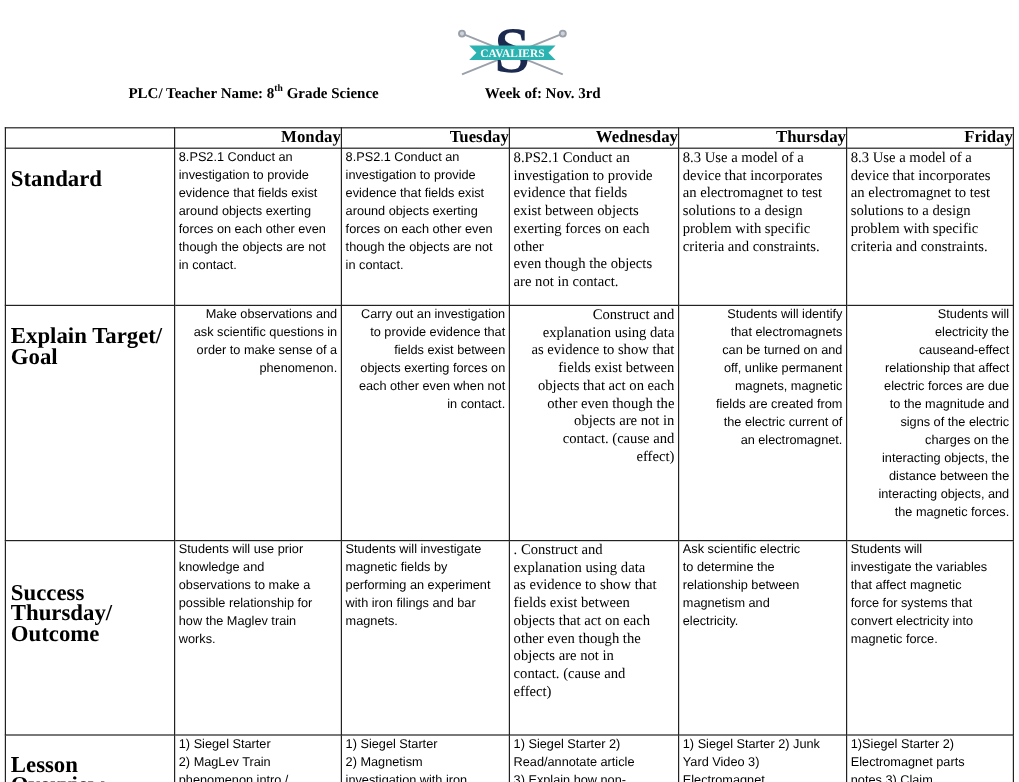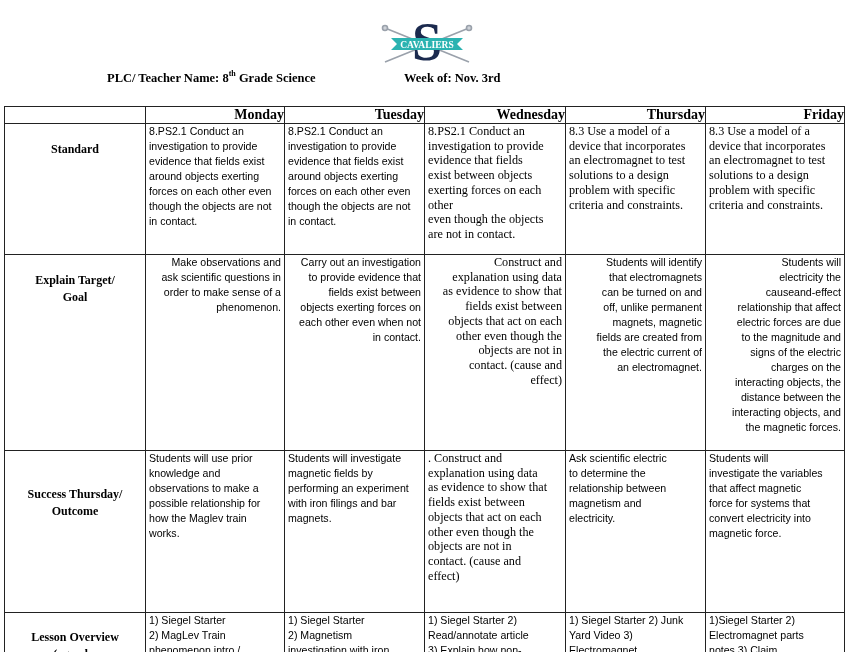--- a/index.html
+++ b/index.html
@@ -4,21 +4,21 @@
 <style>
   html, body { margin: 0; padding: 0; background: #ffffff; }
   body { width: 849px; height: 652px; position: relative; overflow: hidden; font-family: "Liberation Serif", serif; color: #000; }
   .logo { position: absolute; left: 377px; top: 16px; width: 100px; height: 52px; }
   .header-line { position: absolute; top: 71px; left: 0; width: 849px; height: 16px; font-family: "Liberation Serif", serif; font-weight: bold; font-size: 12.5px; white-space: nowrap; }
   .header-line span { position: absolute; top: 0; }
   .header-line sup { font-size: 8px; vertical-align: top; position: relative; top: -2px; }
   table.plan { position: absolute; left: 4px; top: 106px; border-collapse: collapse; table-layout: fixed; width: 840px; }
   table.plan td, table.plan th { border: 1px solid #222; vertical-align: top; padding: 0 3px; overflow: hidden; }
   table.plan th { font-family: "Liberation Serif", serif; font-weight: bold; font-size: 14px; text-align: right; height: 16px; line-height: 16px; padding: 0; margin-top: 46px; }
-  table.plan td.rowhead { font-family: "Liberation Serif", serif; font-weight: bold; font-size: 12px; text-align: center; vertical-align: middle; line-height: 17px; padding: 0 4px; }
+  table.plan td.rowhead { font-family: "Liberation Serif", serif; font-weight: bold; font-size: 19px; text-align: left; vertical-align: middle; line-height: 17px; padding: 0 4px; }
   .sans { font-family: "Liberation Sans", sans-serif; font-size: 10.6px; line-height: 15px; }
   .serif { font-family: "Liberation Serif", serif; font-size: 12.2px; line-height: 14.7px; }
   .row-standard td { height: 113px; margin-top: 36px; }
   .row-target td { height: 178px; text-align: right; }
   .row-success td { height: 126px; }
   .row-overview td { height: 99px; }
   .line { display: block; }
 </style>
 </head>
 <body>

